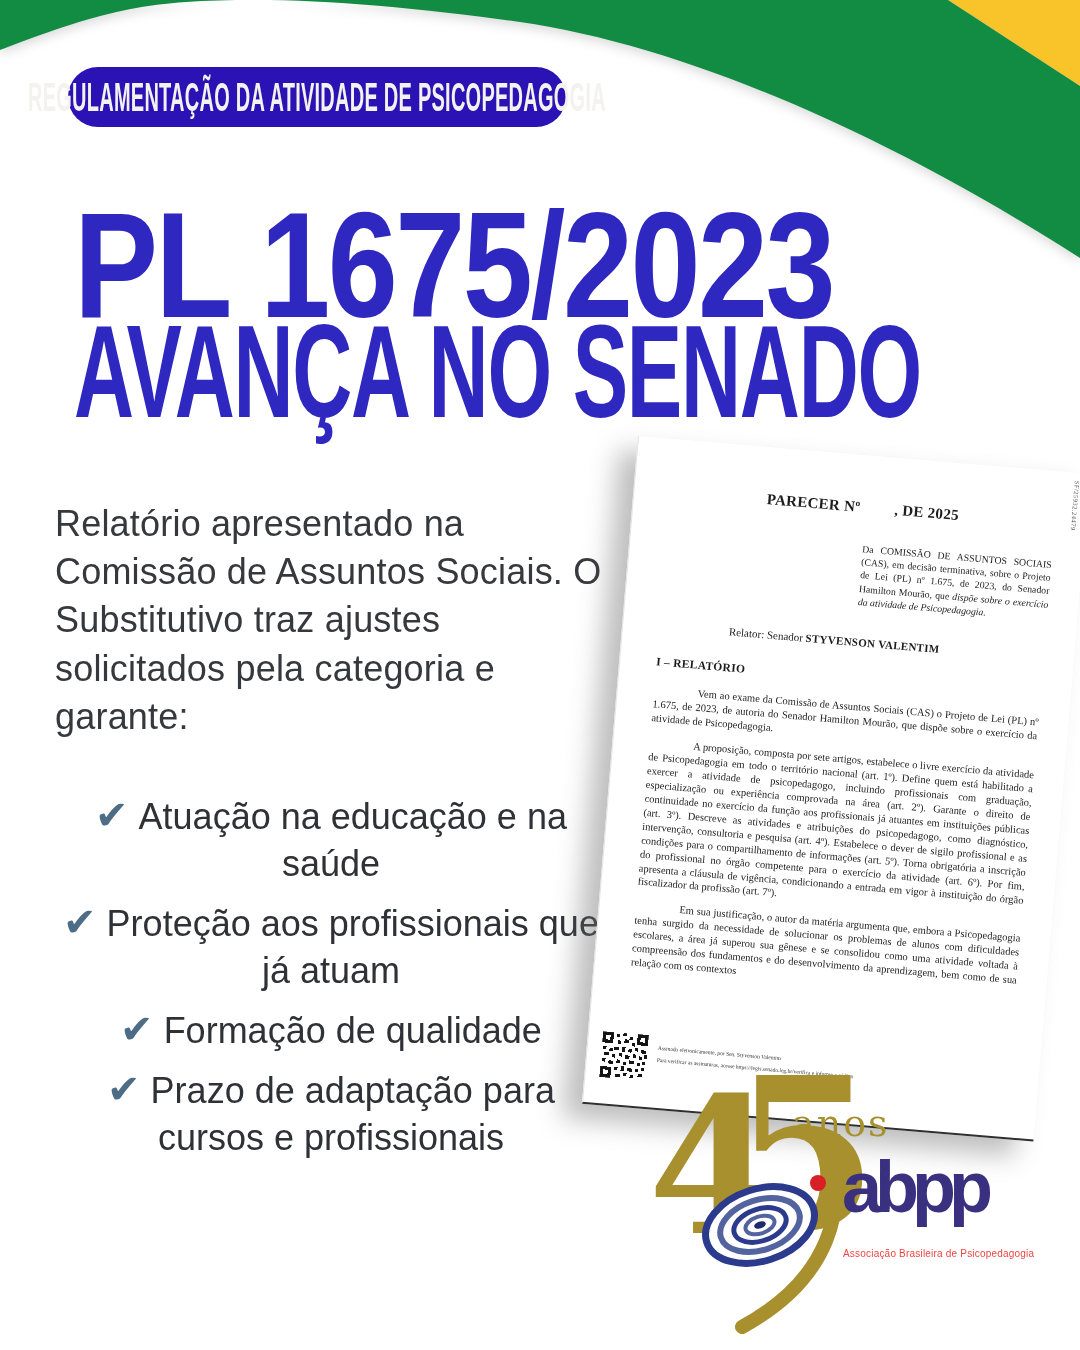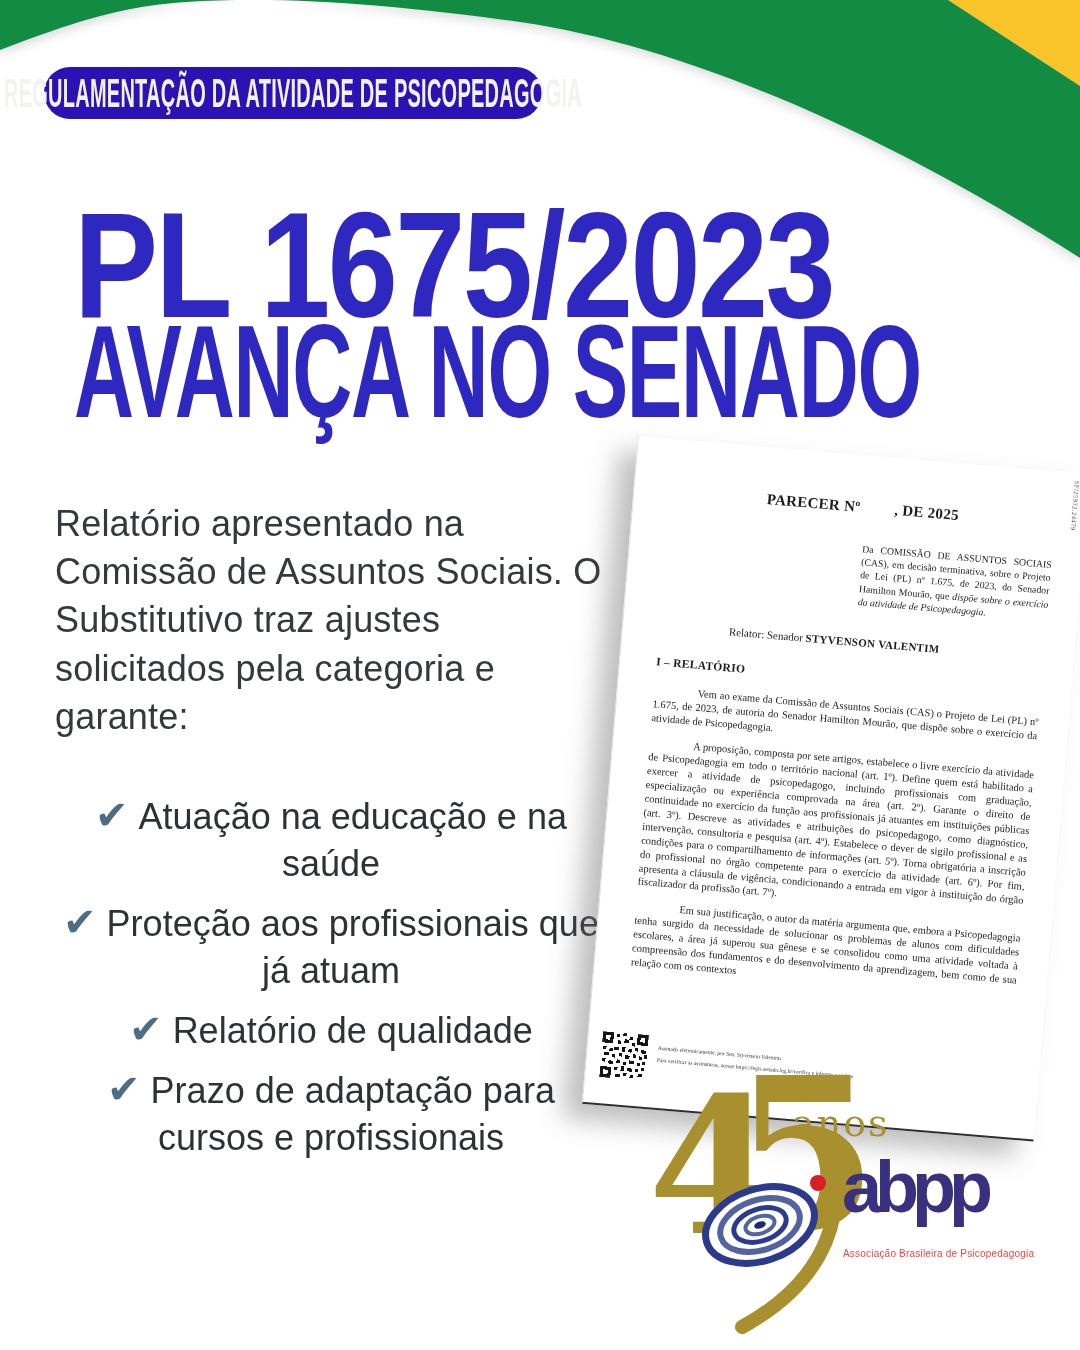--- a/index.html
+++ b/index.html
@@ -5,21 +5,21 @@
   html,body{margin:0;padding:0;}
   body{
     width:1080px;height:1350px;position:relative;overflow:hidden;
     background:#ffffff;font-family:"Liberation Sans",sans-serif;
   }
   
   .ribbon-svg{position:absolute;top:0;left:0;width:1080px;height:340px;
     filter:drop-shadow(0 4px 6px rgba(0,0,0,.15));}
   
   .badge{
-    position:absolute;left:44px;top:67px;width:498px;height:52px;
+    position:absolute;left:68px;top:67px;width:498px;height:60px;
     background:#2a12b4;border-radius:34px;
     display:flex;align-items:center;justify-content:center;
   }
   .badge-text{
     color:#f4f2ee;font-weight:700;font-size:40px;white-space:nowrap;
     transform:scaleX(.50);transform-origin:center;letter-spacing:.5px;
   }
   
   .title{position:absolute;left:74px;top:190px;color:#2e27c0;}
   .title .t1{
@@ -88,21 +88,21 @@
 <div class="title">
   <span class="t1">PL 1675/2023</span>
   <span class="t2">AVANÇA NO SENADO</span>
 </div>
 
 <div class="left-col">
   <div class="intro">Relatório apresentado na Comissão de Assuntos Sociais. O Substitutivo traz ajustes solicitados pela categoria e garante:</div>
   <div class="checklist">
     <div class="check-item"><span class="check">✔</span><span>Atuação na educação e na saúde</span></div>
     <div class="check-item"><span class="check">✔</span><span>Proteção aos profissionais que já atuam</span></div>
-    <div class="check-item"><span class="check">✔</span><span>Relatório de qualidade</span></div>
+    <div class="check-item"><span class="check">✔</span><span>Formação de qualidade</span></div>
     <div class="check-item"><span class="check">✔</span><span>Prazo de adaptação para cursos e profissionais</span></div>
   </div>
 </div>
 
 <div class="doc">
   <div class="doc-sidecode">SF/25932.24479</div>
   <div class="doc-inner">
     <div class="doc-title">
       <span>PARECER Nº</span>
       <span>, DE 2025</span>

